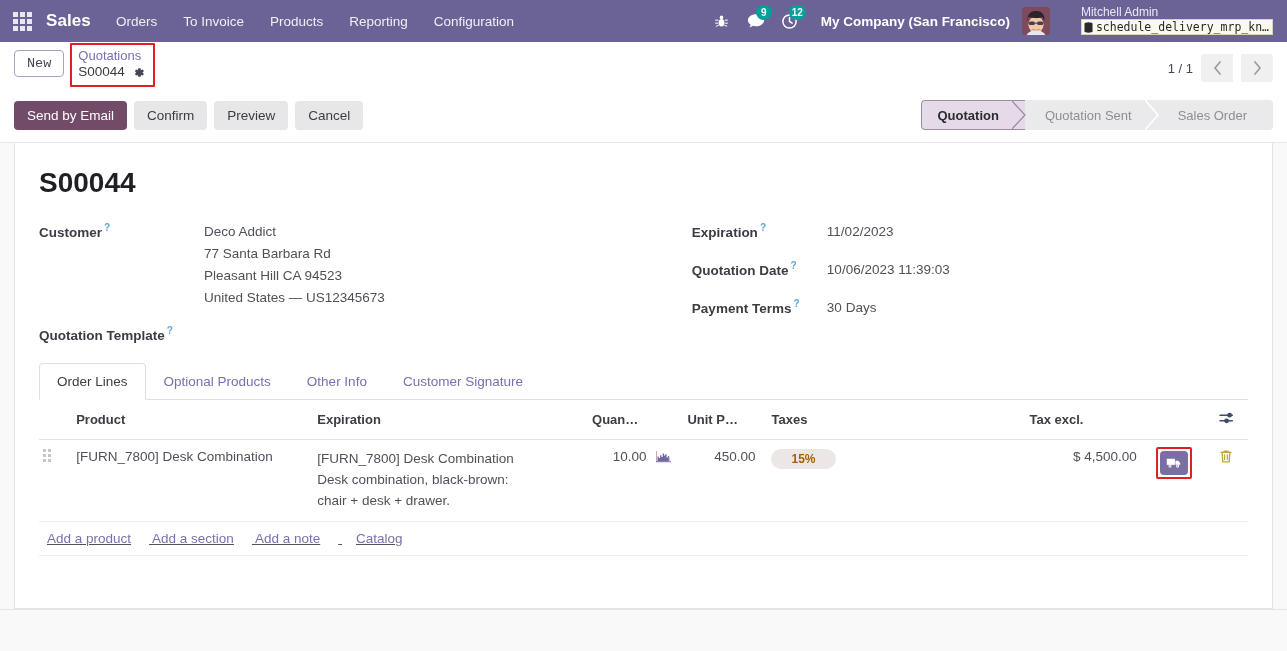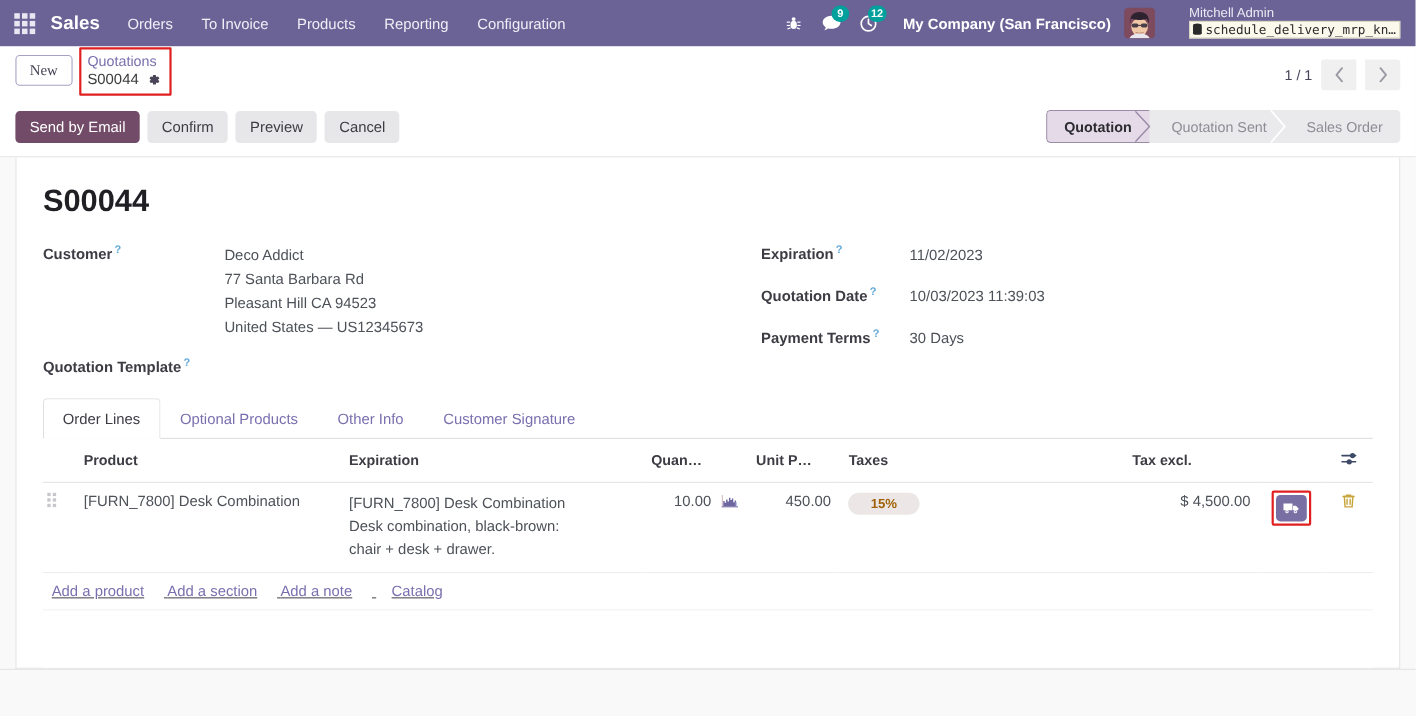--- a/index.html
+++ b/index.html
@@ -74,21 +74,21 @@
 
   
   .cp {
     background: #fff; border-bottom: 1px solid #e7e7e7;
     padding: 0 14px; position: relative;
   }
   .cp-row1 { display: flex; align-items: flex-start; height: 52px; padding-top: 8px; }
   .btn-new {
     border: 1px solid #a9a2c4; background: #fff; color: #4a4458;
     font-size: 13.5px; border-radius: 4px; padding: 5px 12px;
-    cursor: pointer; margin-right: 6px; font-family: Liberation Serif, serif;
+    cursor: pointer; margin-right: 6px; font-family: Liberation Mono, monospace;
   }
   .breadcrumb-wrap {
     border: 2px solid #e02020; padding: 3px 8px 4px 6px;
     position: relative; top: -7px; border-radius: 1px;
   }
   .bc-parent {
     font-size: 13px; color: #7a6fae; cursor: pointer;
     display: block; line-height: 1.25; text-decoration: none;
   }
   .bc-current {
@@ -118,21 +118,21 @@
   }
   .act-primary { background: #714b67; color: #fff; }
   .act-secondary { background: #e7e7e9; color: #3c3c42; }
 
   .statusbar {
     margin-left: auto; display: flex; align-items: stretch;
     background: #eaeaec; border-radius: 4px; height: 30px; overflow: hidden;
   }
   .st-step {
     font-size: 13px; color: #8d8d96; display: flex; align-items: center;
-    padding: 0 16px 0 20px; position: relative; cursor: pointer;
+    padding: 0 26px 0 20px; position: relative; cursor: pointer;
     background: transparent; white-space: nowrap;
   }
   .st-step:first-child { padding-left: 16px; }
   .st-step .arrow {
     position: absolute; right: -1px; top: 0; width: 14px; height: 100%;
   }
   .st-step.active {
     background: #e5dbe8; color: #2b2b30; font-weight: 700;
     border: 1px solid #9b8aa8; border-right: none; border-radius: 4px 0 0 4px;
   }
@@ -385,21 +385,21 @@
           <div class="frow">
             <div class="flabel">
               <span>Expiration</span><span class="qmark">?</span>
             </div>
             <div class="fvalue">11/02/2023</div>
           </div>
           <div class="frow">
             <div class="flabel">
               <span>Quotation Date</span><span class="qmark">?</span>
             </div>
-            <div class="fvalue">10/03/2023 11:39:03</div>
+            <div class="fvalue">10/06/2023 11:39:03</div>
           </div>
           <div class="frow">
             <div class="flabel">
               <span>Payment Terms</span><span class="qmark">?</span>
             </div>
             <div class="fvalue">30 Days</div>
           </div>
         </div>
       </div>
 

